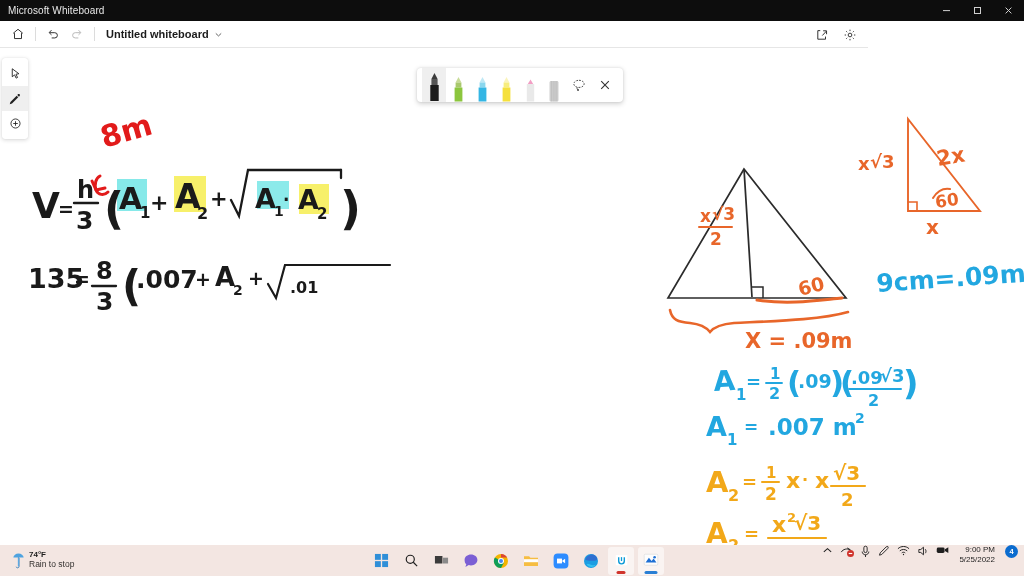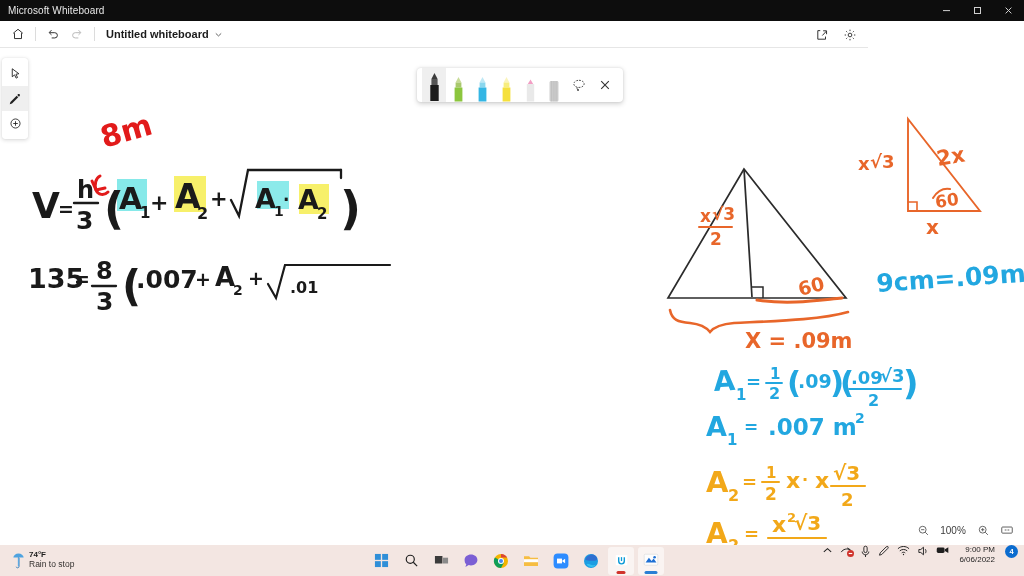--- a/index.html
+++ b/index.html
@@ -492,41 +492,20 @@
         </svg>
       </div>
 
       <div class="tb-btn">
         <svg width="12" height="12" viewBox="0 0 12 12" fill="none" stroke="#333" stroke-width="1.1">
           <path d="M2.2 2.2l7.6 7.6M9.8 2.2l-7.6 7.6"></path>
         </svg>
       </div>
     </div>
 
-    <div class="zoom-ctrl">
-      <div class="zoom-btn">
-        <svg width="13" height="13" viewBox="0 0 16 16" fill="none" stroke="currentColor" stroke-width="1.1">
-          <circle cx="7" cy="7" r="4.2"></circle>
-            <path d="M10.2 10.2l3.2 3.2M5 7h4"></path>
-        </svg>
-      </div>
-      <div class="zoom-label">100%</div>
-      <div class="zoom-btn">
-        <svg width="13" height="13" viewBox="0 0 16 16" fill="none" stroke="currentColor" stroke-width="1.1">
-          <circle cx="7" cy="7" r="4.2"></circle>
-            <path d="M10.2 10.2l3.2 3.2M5 7h4M7 5v4"></path>
-        </svg>
-      </div>
-      <div class="zoom-btn">
-        <svg width="14" height="14" viewBox="0 0 16 16" fill="none" stroke="currentColor" stroke-width="1.05">
-          <rect x="2" y="4.6" width="12" height="7" rx="1"></rect>
-          <path d="M5.4 8h2M8.6 8h2"></path>
-        </svg>
-      </div>
-    </div>
 
   </div>
 
   <div class="taskbar">
 
     <div class="weather">
       <svg width="13" height="19" viewBox="0 0 14 20">
         <path d="M7 2.5c-3 0-5.3 2-5.6 4.4h11.2C12.3 4.5 10 2.5 7 2.5z" fill="#4ea3e0"></path>
         <path d="M6.4 7.2h1.2v9.2c0 .9-.7 1.5-1.6 1.5-.8 0-1.4-.5-1.5-1.2" fill="none" stroke="#3d7fb8" stroke-width="1"></path>
         <rect x="6.3" y="7" width="1.3" height="9.3" fill="#5ca9e2"></rect>
@@ -663,19 +642,19 @@
         </svg>
       </div>
       <div class="tray-ico">
         <svg width="14" height="10" viewBox="0 0 15 10">
           <rect x="0.8" y="2.2" width="8.4" height="6" rx="1.6" fill="#1f1f1f"></rect>
           <path d="M9.6 4.2l3.6-2.2v6.2L9.6 6z" fill="#1f1f1f"></path>
         </svg>
       </div>
       <div class="clock">
         <div>9:00 PM</div>
-        <div>6/06/2022</div>
+        <div>5/25/2022</div>
       </div>
       <div class="badge">4</div>
     </div>
   </div>
 
 </div>
 
 </body></html>

